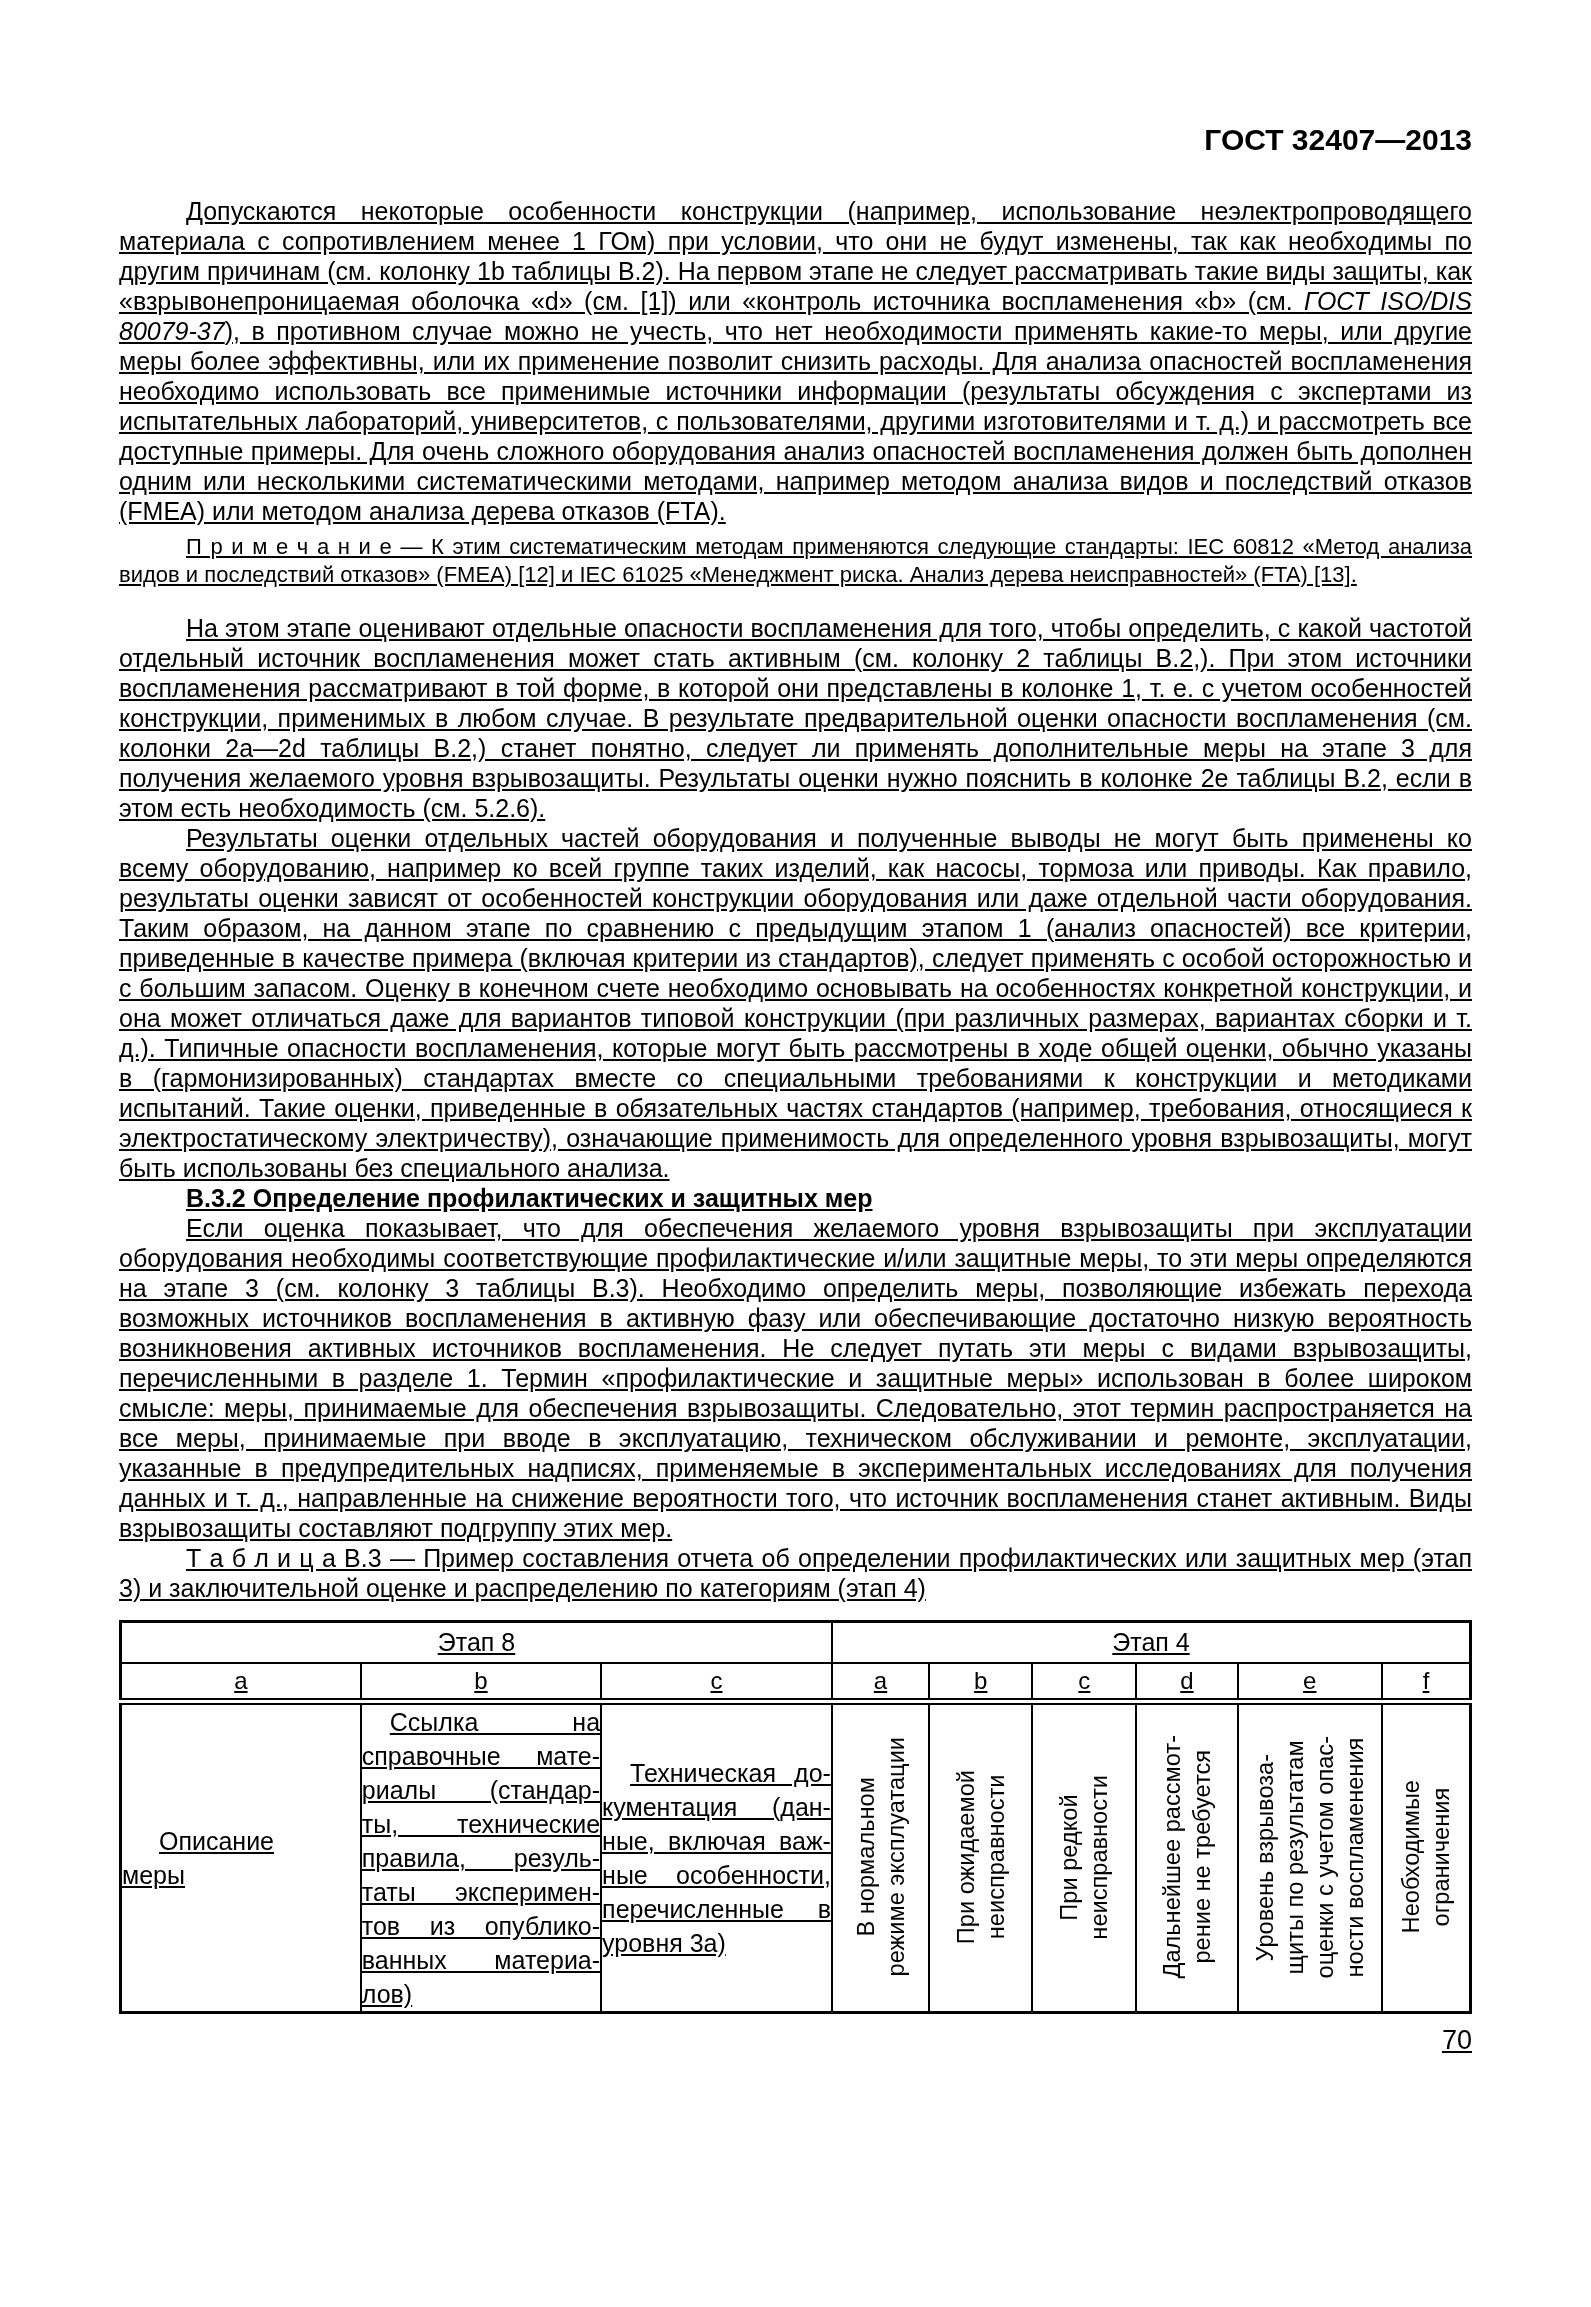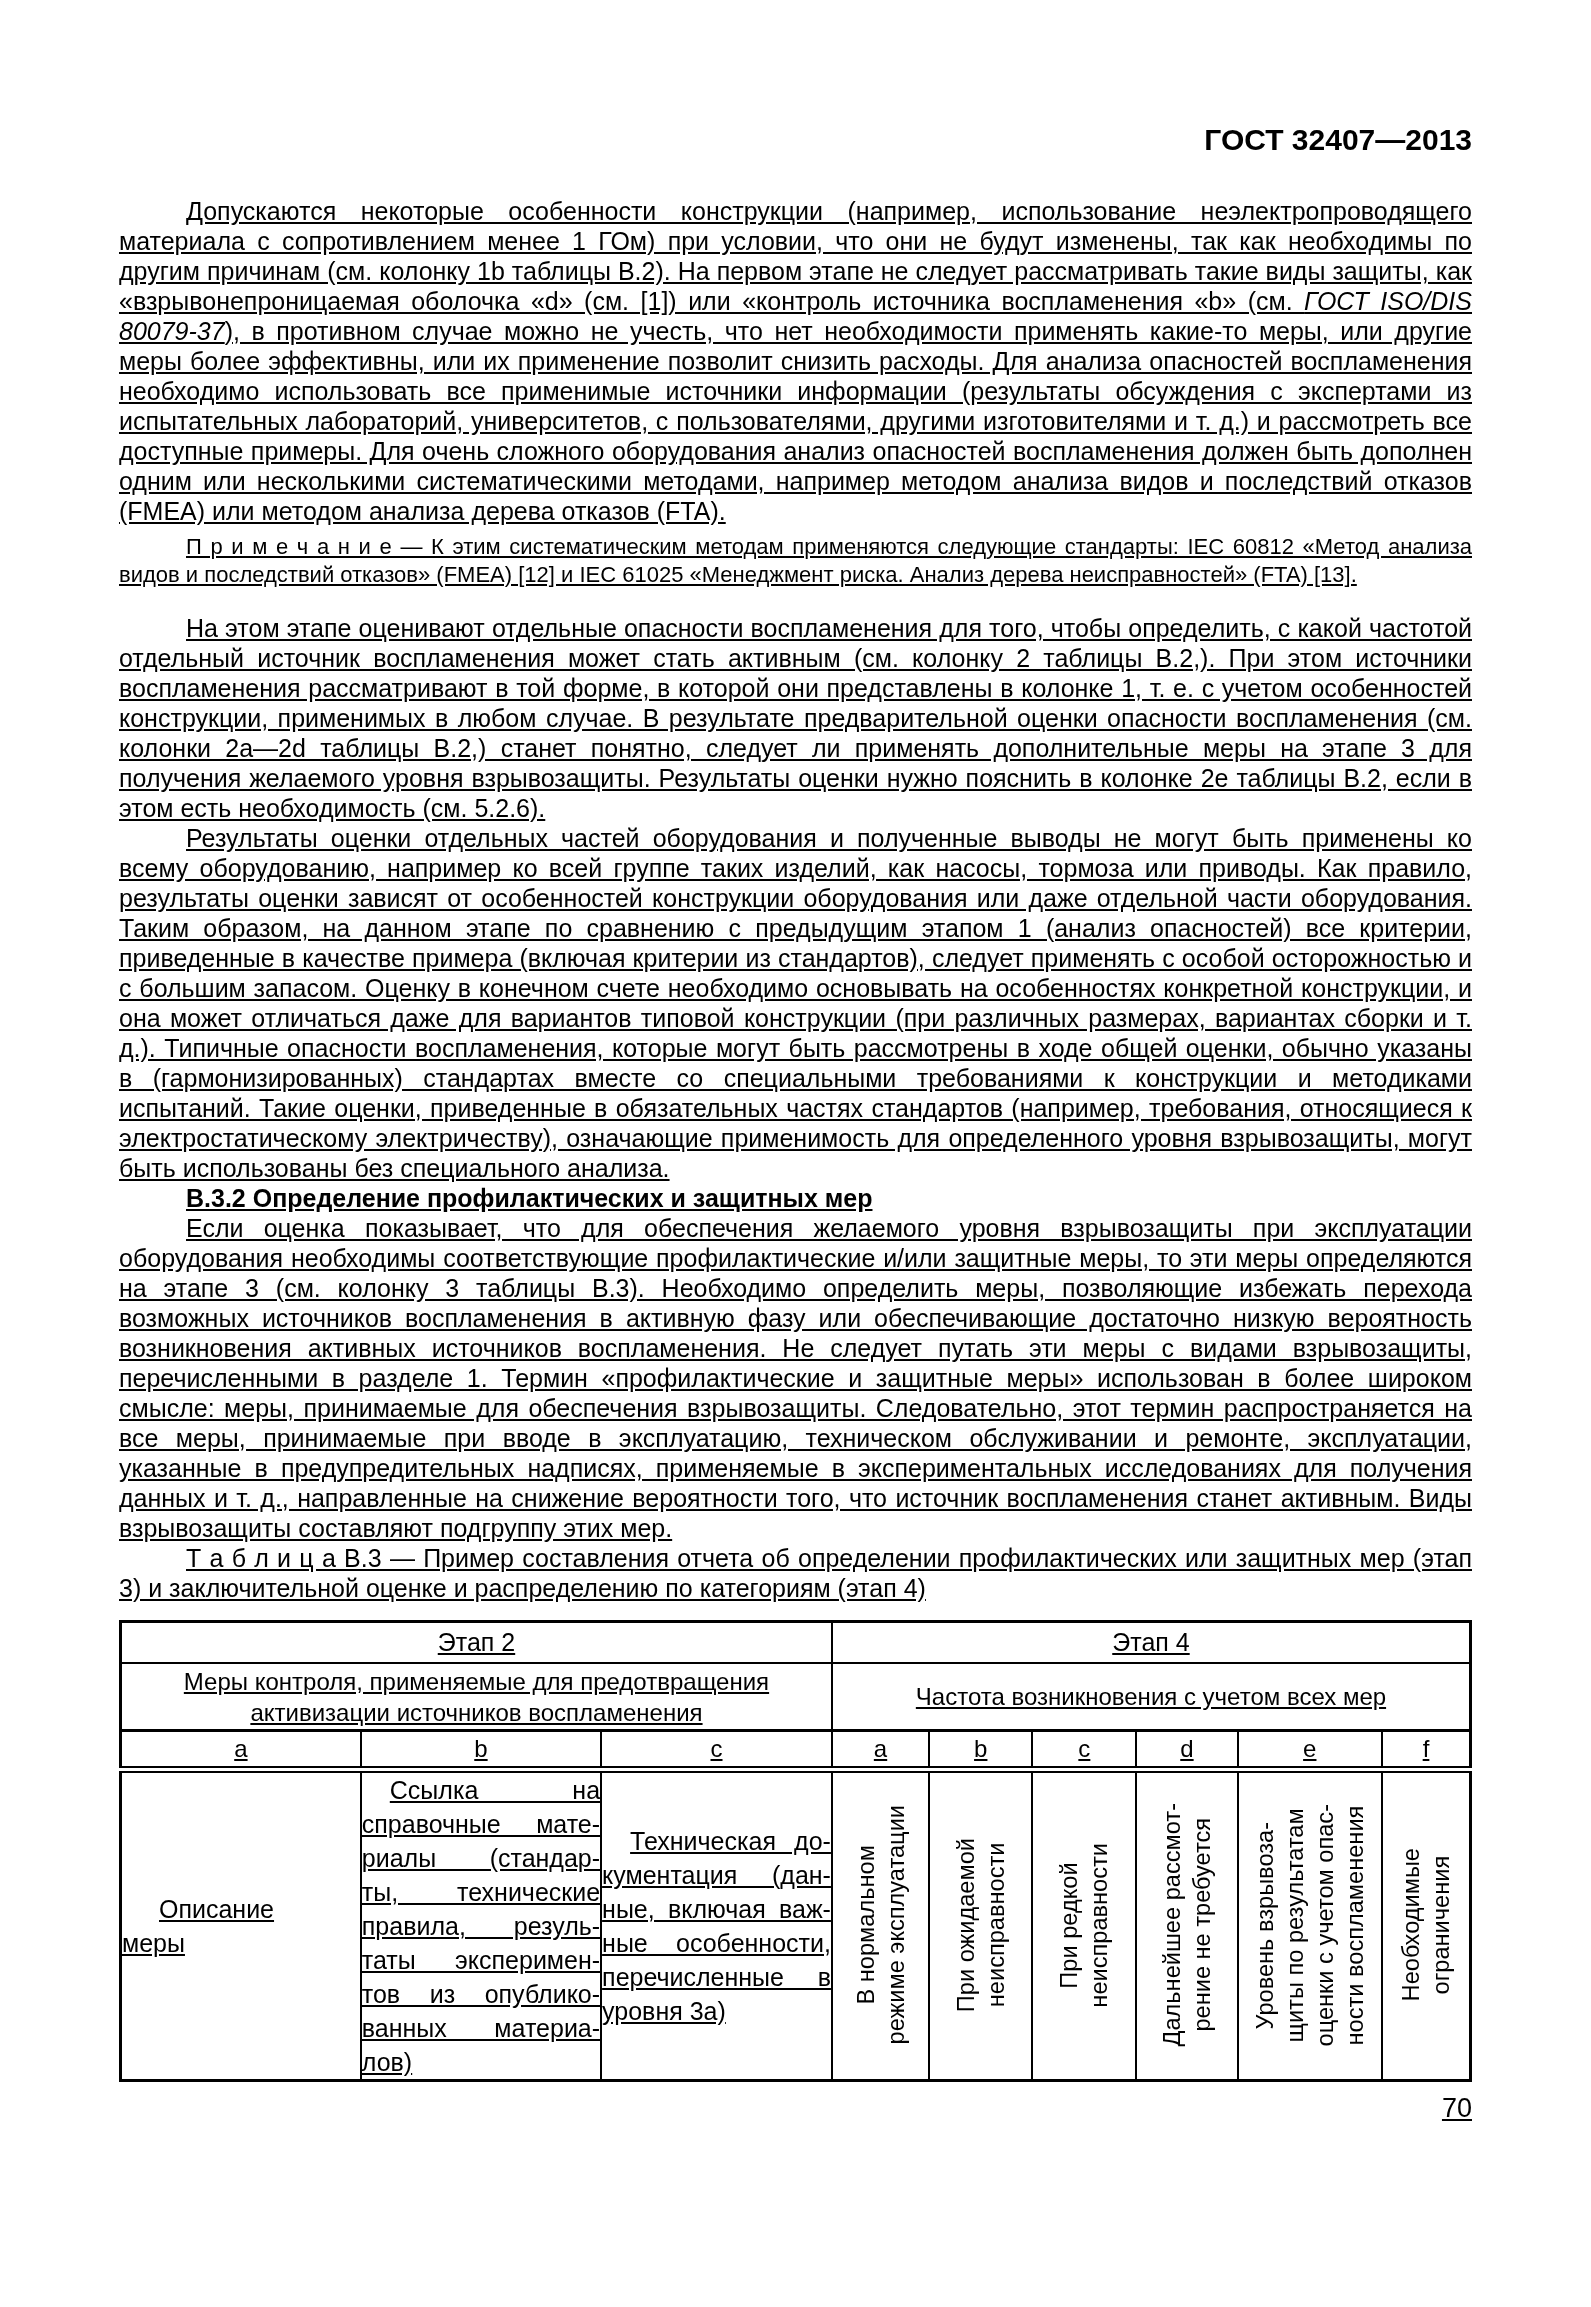--- a/index.html
+++ b/index.html
@@ -158,27 +158,22 @@
           <col style="width:17.1%">
         <col style="width:7.2%">
           <col style="width:7.65%">
           <col style="width:7.7%">
         <col style="width:7.5%">
           <col style="width:10.7%">
           <col style="width:6.55%">
       </colgroup>
       <tbody>
         <tr class="r1">
-          <th colspan="3">Этап 2</th>
+          <th colspan="3">Этап 8</th>
           <th colspan="6" class="bl">Этап 4</th>
-        </tr>
-        <tr class="r2">
-          <th colspan="3">Меры контроля, применяемые для предотвращения
-активизации источников воспламенения</th>
-          <th colspan="6" class="bl">Частота возникновения с учетом всех мер</th>
         </tr>
         <tr class="r3">
           <td>a</td>
           <td>b</td>
           <td>c</td>
           <td>a</td>
           <td>b</td>
           <td>c</td>
           <td>d</td>
           <td>e</td>

